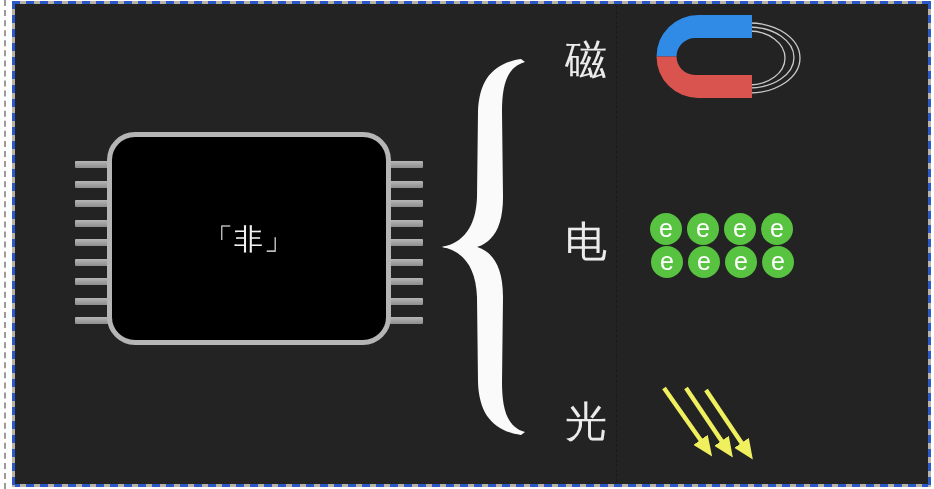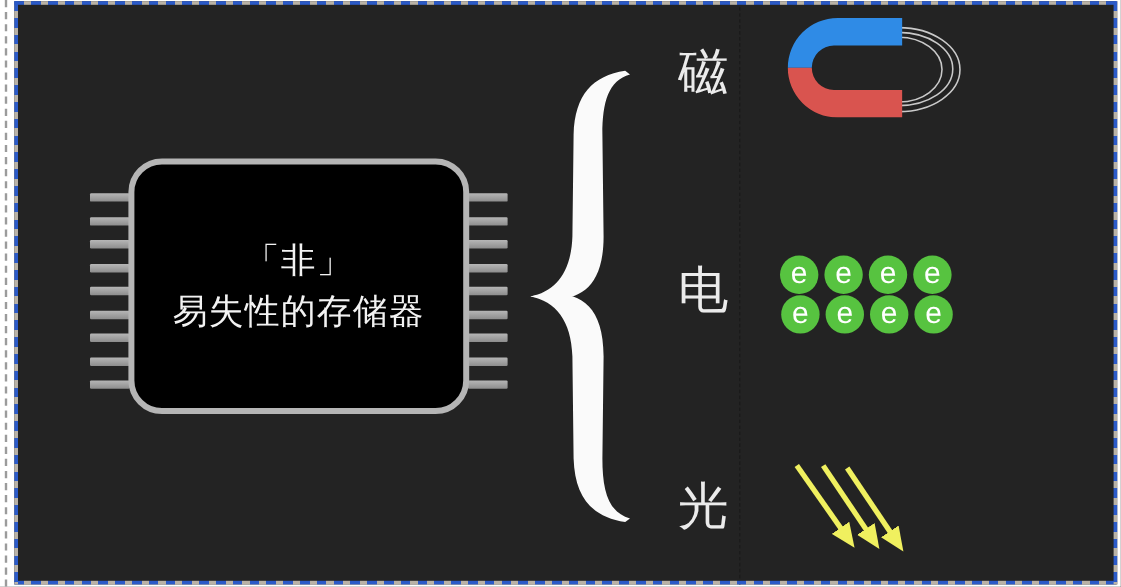--- a/index.html
+++ b/index.html
@@ -84,21 +84,20 @@
     <div class="pin pr" style="top:180px"></div>
     <div class="pin pr" style="top:199px"></div>
     <div class="pin pr" style="top:219px"></div>
     <div class="pin pr" style="top:238px"></div>
     <div class="pin pr" style="top:258px"></div>
     <div class="pin pr" style="top:277px"></div>
     <div class="pin pr" style="top:297px"></div>
     <div class="pin pr" style="top:316px"></div>
     <div class="chip-body">
       <div>「非」</div>
-      <div>易失性的存储器</div>
     </div>
   </div>
 
   <svg class="brace-svg" width="95" height="381" viewBox="0 0 95 381">
     <path fill="#fafafa" d="M82 2 C55 6 40 22 39 55 L38 140 C37 170 24 186 3 190 C33 196 64 193 64 140 L63 55 C63 28 68 10 86 5 Z"></path>
     <path fill="#fafafa" d="M82 378 C55 374 40 358 39 325 L38 240 C37 210 24 194 3 190 C33 184 64 187 64 240 L63 325 C63 352 68 370 86 375 Z"></path>
   </svg>
 
   <div class="branch-label bl-magnetic">磁</div>
   <div class="branch-label bl-electric">电</div>

